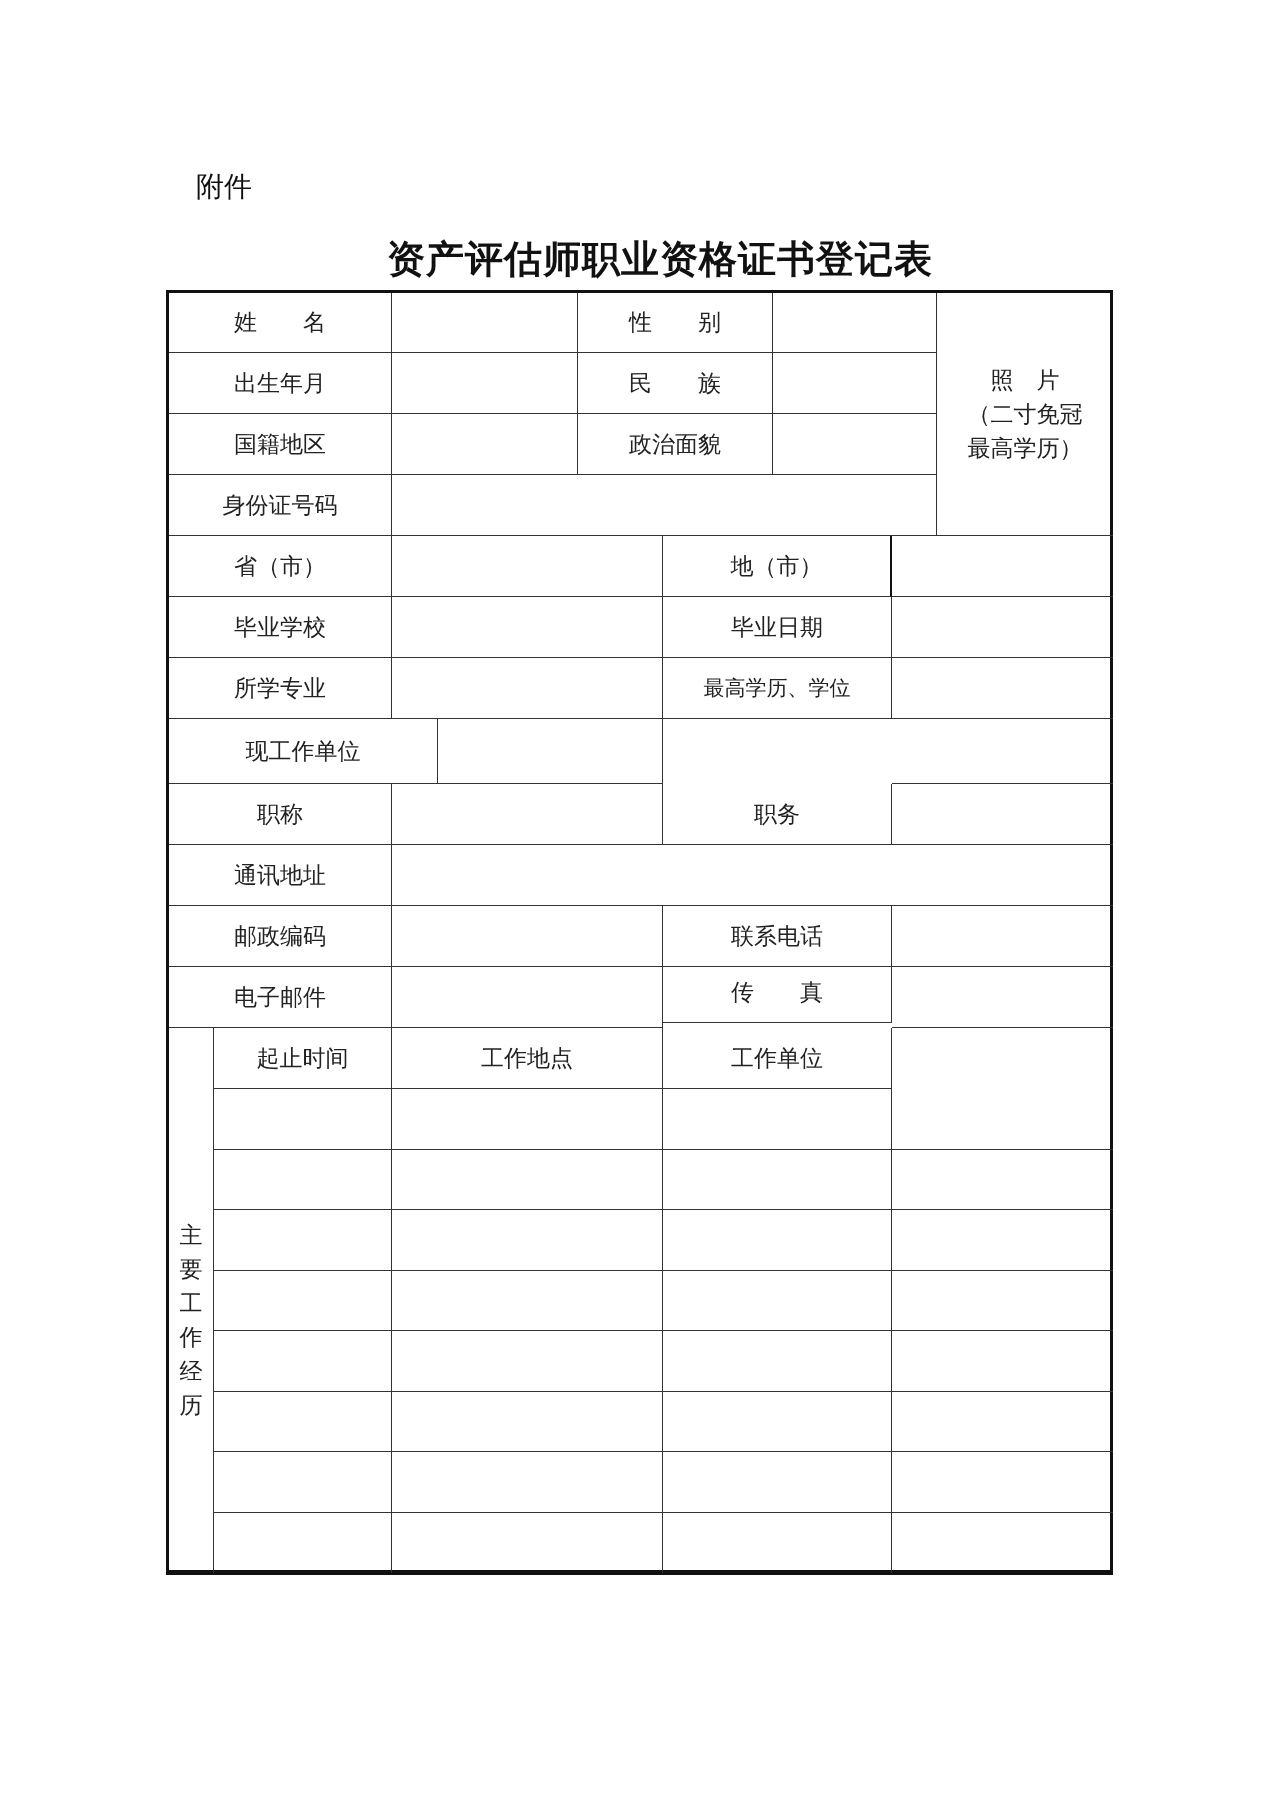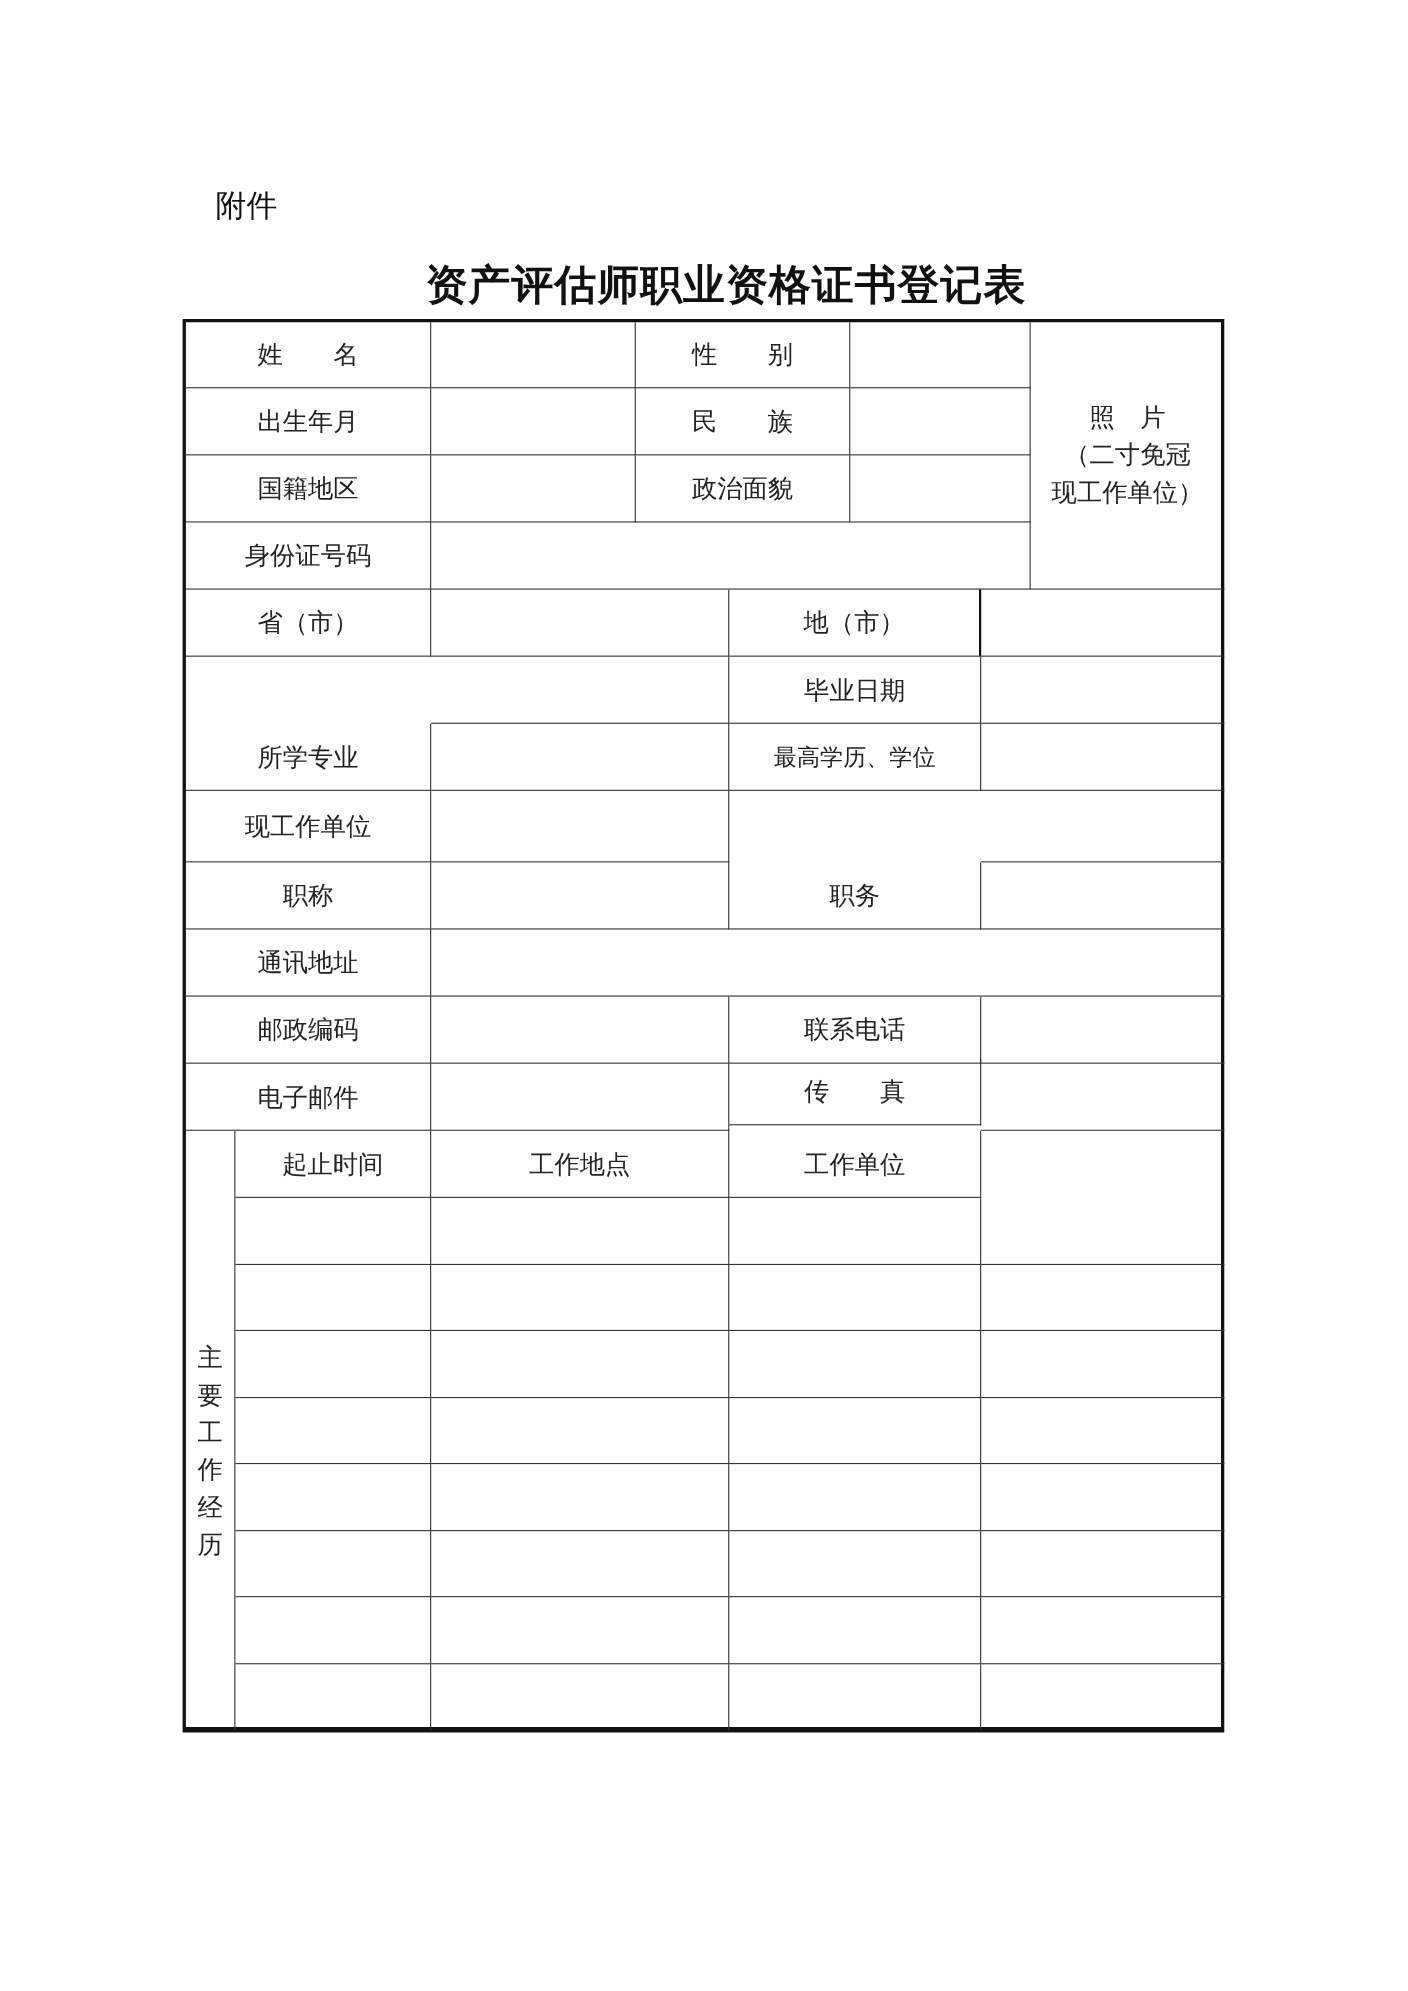--- a/index.html
+++ b/index.html
@@ -29,51 +29,52 @@
 
 <div class="frame">
 
   <div class="cell" style="left:0;top:0;width:223px;height:60px;">姓　　名</div>
   <div class="cell input" style="left:223px;top:0;width:186px;height:60px;"></div>
   <div class="cell" style="left:409px;top:0;width:195px;height:60px;">性　　别</div>
   <div class="cell input" style="left:604px;top:0;width:164px;height:60px;"></div>
   <div class="cell photo noright" style="left:768px;top:0;width:176px;height:243px;">
     <span>照　片</span>
     <span>（二寸免冠</span>
-    <span>现工作单位）</span>
+    <span>最高学历）</span>
   </div>
 
   <div class="cell" style="left:0;top:60px;width:223px;height:61px;">出生年月</div>
   <div class="cell input" style="left:223px;top:60px;width:186px;height:61px;"></div>
   <div class="cell" style="left:409px;top:60px;width:195px;height:61px;text-align:center;">民　　族</div>
   <div class="cell input" style="left:604px;top:60px;width:164px;height:61px;"></div>
 
   <div class="cell" style="left:0;top:121px;width:223px;height:61px;">国籍地区</div>
   <div class="cell input" style="left:223px;top:121px;width:186px;height:61px;"></div>
   <div class="cell" style="left:409px;top:121px;width:195px;height:61px;">政治面貌</div>
   <div class="cell input" style="left:604px;top:121px;width:164px;height:61px;"></div>
 
   <div class="cell" style="left:0;top:182px;width:223px;height:61px;">身份证号码</div>
   <div class="cell input" style="left:223px;top:182px;width:545px;height:61px;"></div>
 
   <div class="cell" style="left:0;top:243px;width:223px;height:61px;">省（市）</div>
   <div class="cell input" style="left:223px;top:243px;width:271px;height:61px;"></div>
   <div class="cell" style="left:494px;top:243px;width:229px;height:61px;border-right:2px solid #111;">地（市）</div>
   <div class="cell input noright" style="left:723px;top:243px;width:221px;height:61px;"></div>
 
+  <div class="cell" style="left:0;top:304px;width:223px;height:61px;">毕业学校</div>
   <div class="cell input" style="left:223px;top:304px;width:271px;height:61px;"></div>
   <div class="cell" style="left:494px;top:304px;width:229px;height:61px;">毕业日期</div>
   <div class="cell input noright" style="left:723px;top:304px;width:221px;height:61px;"></div>
 
   <div class="cell" style="left:0;top:365px;width:223px;height:61px;">所学专业</div>
   <div class="cell input" style="left:223px;top:365px;width:271px;height:61px;"></div>
   <div class="cell" style="left:494px;top:365px;width:229px;height:61px;font-size:21px;">最高学历、学位</div>
   <div class="cell input noright" style="left:723px;top:365px;width:221px;height:61px;"></div>
 
-  <div class="cell" style="left:0;top:426px;width:223px;height:65px;">现工作单位</div>
+  <div class="cell" style="left:0;top:426px;width:269px;height:65px;">现工作单位</div>
   <div class="cell input" style="left:223px;top:426px;width:271px;height:65px;"></div>
   <div class="cell input noright" style="left:723px;top:426px;width:221px;height:65px;"></div>
 
   <div class="cell" style="left:0;top:491px;width:223px;height:61px;">职称</div>
   <div class="cell input" style="left:223px;top:491px;width:271px;height:61px;"></div>
   <div class="cell" style="left:494px;top:491px;width:229px;height:61px;">职务</div>
   <div class="cell input noright" style="left:723px;top:491px;width:221px;height:61px;"></div>
 
   <div class="cell" style="left:0;top:552px;width:223px;height:61px;">通讯地址</div>
   <div class="cell input noright" style="left:223px;top:552px;width:721px;height:61px;"></div>

